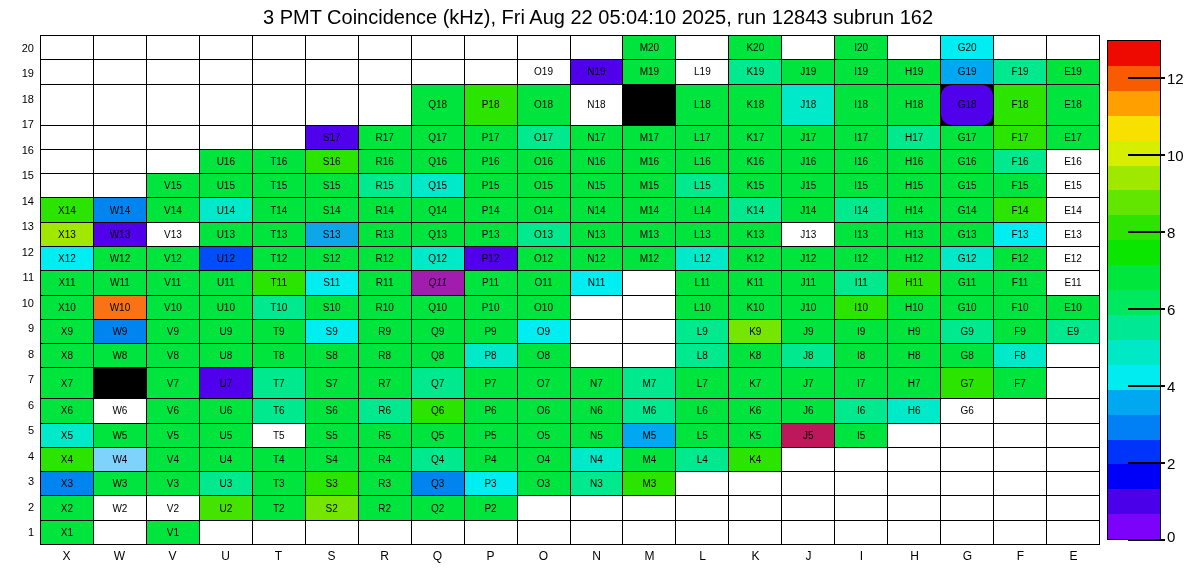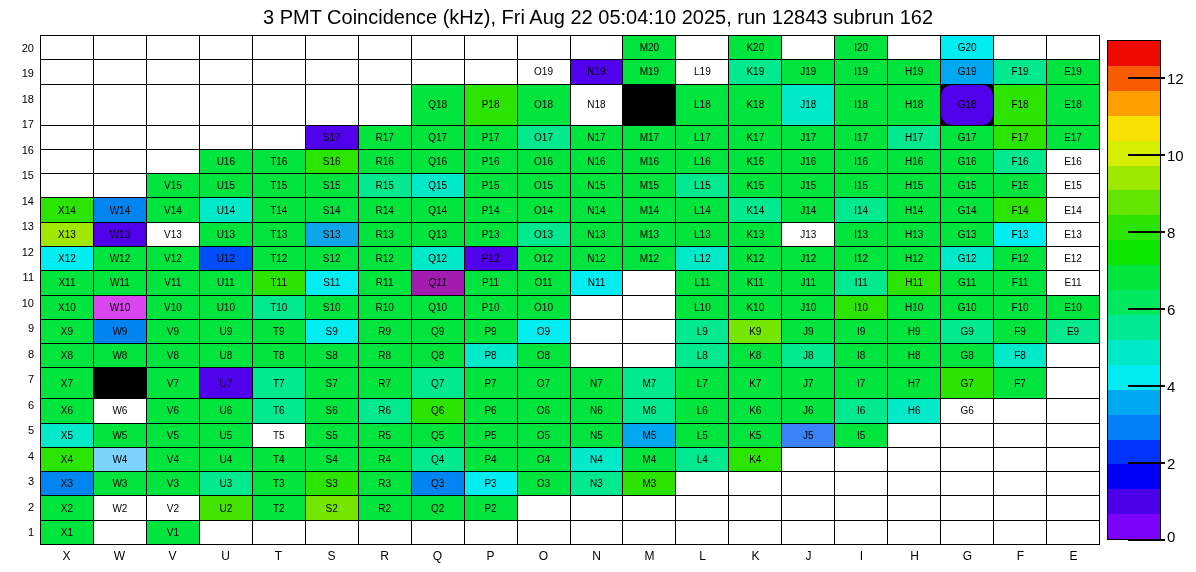--- a/index.html
+++ b/index.html
@@ -251,21 +251,21 @@
       <div class="cell"></div>
       <div class="cell" style="background: rgb(0, 229, 62);">L11</div>
       <div class="cell" style="background: rgb(0, 229, 62);">K11</div>
       <div class="cell" style="background: rgb(0, 229, 62);">J11</div>
       <div class="cell" style="background: rgb(0, 233, 143);">I11</div>
       <div class="cell" style="background: rgb(43, 228, 0);">H11</div>
       <div class="cell" style="background: rgb(0, 229, 62);">G11</div>
       <div class="cell" style="background: rgb(0, 229, 62);">F11</div>
       <div class="cell" style="background: rgb(255, 255, 255);">E11</div>
       <div class="cell" style="background: rgb(0, 229, 62);">X10</div>
-      <div class="cell" style="background: #d946ef;">W10</div>
+      <div class="cell" style="background: #f97316;">W10</div>
       <div class="cell" style="background: rgb(0, 229, 62);">V10</div>
       <div class="cell" style="background: rgb(0, 229, 62);">U10</div>
       <div class="cell" style="background: rgb(0, 233, 143);">T10</div>
       <div class="cell" style="background: rgb(0, 229, 62);">S10</div>
       <div class="cell" style="background: rgb(0, 229, 62);">R10</div>
       <div class="cell" style="background: rgb(0, 229, 62);">Q10</div>
       <div class="cell" style="background: rgb(0, 229, 62);">P10</div>
       <div class="cell" style="background: rgb(0, 229, 62);">O10</div>
       <div class="cell"></div>
       <div class="cell"></div>
@@ -364,21 +364,21 @@
       <div class="cell" style="background: rgb(255, 255, 255);">T5</div>
       <div class="cell" style="background: rgb(0, 229, 62);">S5</div>
       <div class="cell" style="background: rgb(0, 229, 62);">R5</div>
       <div class="cell" style="background: rgb(0, 229, 62);">Q5</div>
       <div class="cell" style="background: rgb(0, 229, 62);">P5</div>
       <div class="cell" style="background: rgb(0, 229, 62);">O5</div>
       <div class="cell" style="background: rgb(0, 229, 62);">N5</div>
       <div class="cell" style="background: rgb(0, 168, 242);">M5</div>
       <div class="cell" style="background: rgb(0, 229, 62);">L5</div>
       <div class="cell" style="background: rgb(0, 229, 62);">K5</div>
-      <div class="cell" style="background: #3b82f6;">J5</div>
+      <div class="cell" style="background: #be185d;">J5</div>
       <div class="cell" style="background: rgb(0, 229, 62);">I5</div>
       <div class="cell"></div>
       <div class="cell"></div>
       <div class="cell"></div>
       <div class="cell"></div>
       <div class="cell" style="background: rgb(43, 228, 0);">X4</div>
       <div class="cell" style="background: #7dd3fc;">W4</div>
       <div class="cell" style="background: rgb(0, 229, 62);">V4</div>
       <div class="cell" style="background: rgb(0, 229, 62);">U4</div>
       <div class="cell" style="background: rgb(0, 229, 62);">T4</div>

